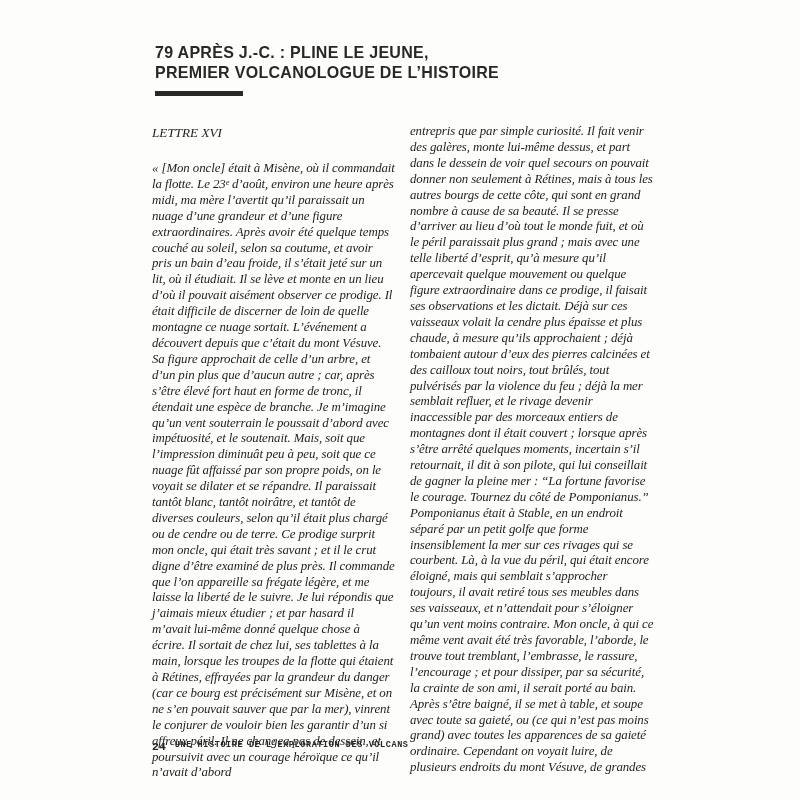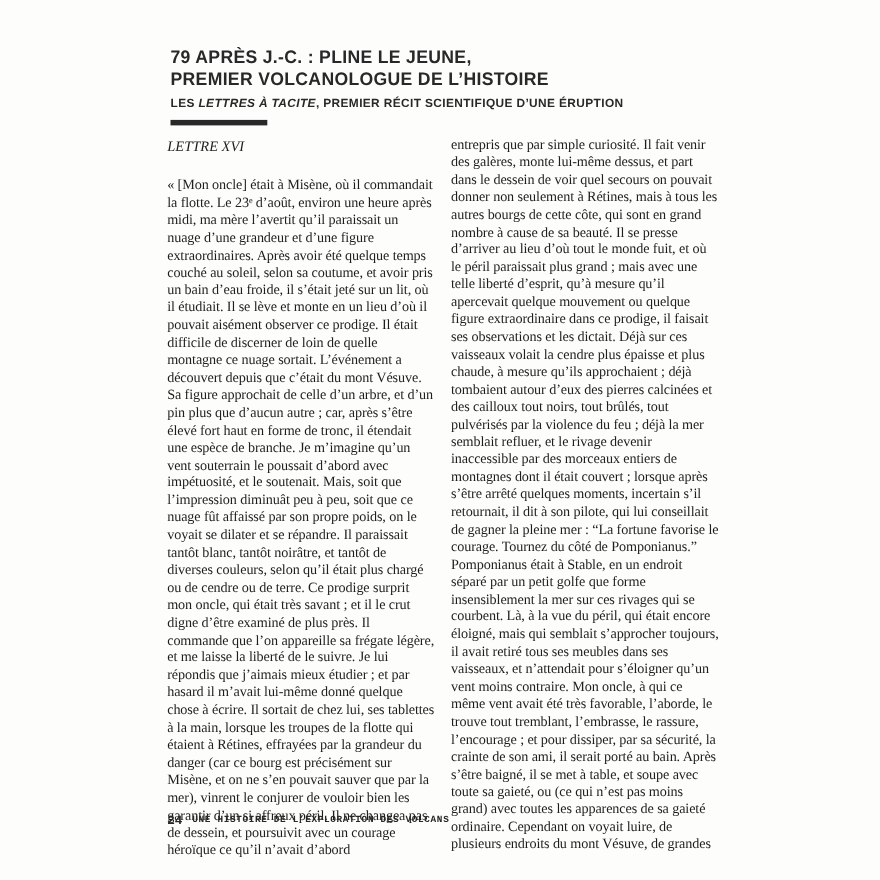--- a/index.html
+++ b/index.html
@@ -75,20 +75,21 @@
     width: 244px;
   }
   .letter-heading {
     margin: 0 0 20px 0;
     font-size: 13.2px;
     line-height: 17px;
     font-style: italic;
   }
   .letter-text {
     letter-spacing: -0.1px;
+    font-style: italic;
   }
 
   
   .footer {
     position: absolute;
     left: 152px;
     top: 740px;
     display: flex;
     align-items: flex-start;
     gap: 9px;
@@ -106,21 +107,20 @@
   }
 </style>
 </head>
 <body>
 
 <div class="page">
 
   <div class="header">
     <div class="title-line">79 APRÈS J.-C. : PLINE LE JEUNE,</div>
     <div class="title-line">PREMIER VOLCANOLOGUE DE L’HISTOIRE</div>
-    <div class="subtitle"><span>LES </span><span class="italic">LETTRES À TACITE</span><span>, PREMIER RÉCIT SCIENTIFIQUE D’UNE ÉRUPTION</span></div>
     <div class="title-rule"></div>
   </div>
 
   <div class="columns">
     <div class="col left">
       <div class="letter-heading">
         <div>LETTRE XVI</div>
       </div>
       <div class="letter-text">« [Mon oncle] était à Misène, où il commandait la flotte. Le 23ᵉ d’août, environ une heure après midi, ma mère l’avertit qu’il paraissait un nuage d’une grandeur et d’une figure extraordinaires. Après avoir été quelque temps couché au soleil, selon sa coutume, et avoir pris un bain d’eau froide, il s’était jeté sur un lit, où il étudiait. Il se lève et monte en un lieu d’où il pouvait aisément observer ce prodige. Il était difficile de discerner de loin de quelle montagne ce nuage sortait. L’événement a découvert depuis que c’était du mont Vésuve. Sa figure approchait de celle d’un arbre, et d’un pin plus que d’aucun autre ; car, après s’être élevé fort haut en forme de tronc, il étendait une espèce de branche. Je m’imagine qu’un vent souterrain le poussait d’abord avec impétuosité, et le soutenait. Mais, soit que l’impression diminuât peu à peu, soit que ce nuage fût affaissé par son propre poids, on le voyait se dilater et se répandre. Il paraissait tantôt blanc, tantôt noirâtre, et tantôt de diverses couleurs, selon qu’il était plus chargé ou de cendre ou de terre. Ce prodige surprit mon oncle, qui était très savant ; et il le crut digne d’être examiné de plus près. Il commande que l’on appareille sa frégate légère, et me laisse la liberté de le suivre. Je lui répondis que j’aimais mieux étudier ; et par hasard il m’avait lui-même donné quelque chose à écrire. Il sortait de chez lui, ses tablettes à la main, lorsque les troupes de la flotte qui étaient à Rétines, effrayées par la grandeur du danger (car ce bourg est précisément sur Misène, et on ne s’en pouvait sauver que par la mer), vinrent le conjurer de vouloir bien les garantir d’un si affreux péril. Il ne changea pas de dessein, et poursuivit avec un courage héroïque ce qu’il n’avait d’abord</div>
     </div>

